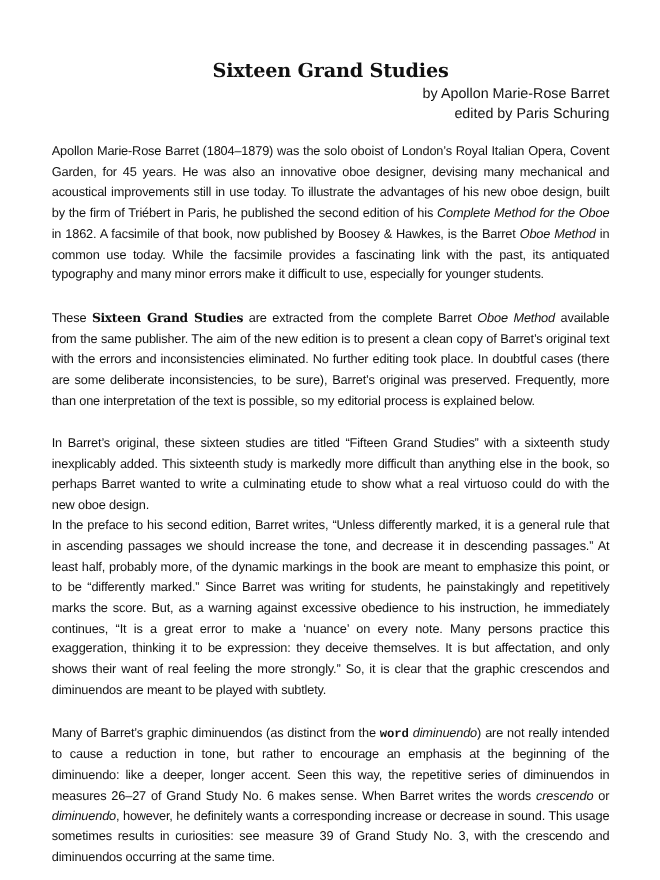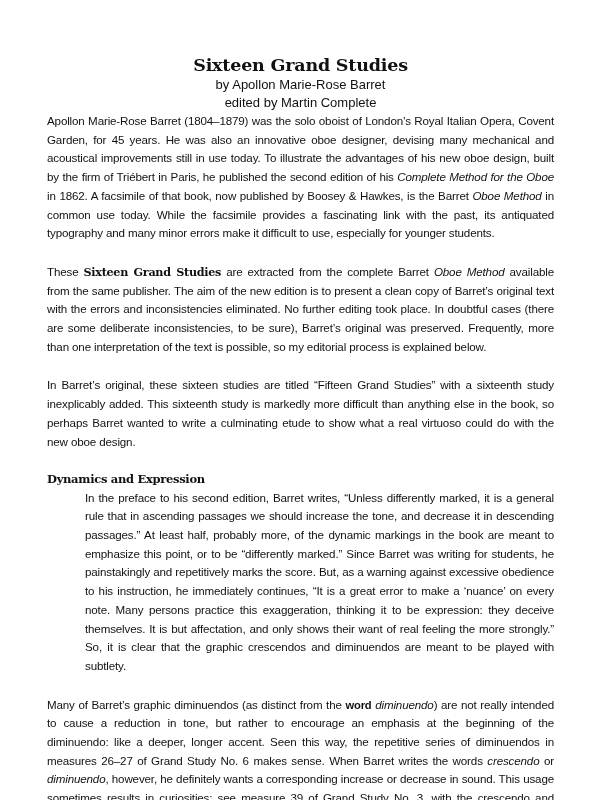--- a/index.html
+++ b/index.html
@@ -23,70 +23,69 @@
     .title {
       text-align: center;
       font-family: "DejaVu Serif", serif;
       font-weight: bold;
       font-size: 17.5px;
       line-height: 22px;
       margin: 0;
       letter-spacing: -0.2px;
     }
     .subtitle {
-      text-align: center;
+      text-align: right;
       font-family: "Liberation Sans", sans-serif;
       font-size: 13px;
       line-height: 18px;
       margin: 0;
     }
     .body-text {
       font-family: "Liberation Sans", sans-serif;
       font-size: 11.6px;
       line-height: 18.7px;
       text-align: justify;
       margin: 0;
       letter-spacing: -0.15px;
       word-spacing: 0px;
     }
-    .p1 { }
+    .p1 { margin-top: 17px; }
     .para-gap { margin-top: 20px; }
     .heading {
       font-family: "DejaVu Serif", serif;
       font-weight: bold;
       font-size: 11.5px;
       line-height: 18.7px;
       margin: 18.7px 0 0 0;
       letter-spacing: -0.3px;
     }
     .heading + .body-text { margin-top: 0; margin-left: 38px; }
     .b-serif {
       font-family: "DejaVu Serif", serif;
       font-weight: bold;
       font-size: 11.2px;
       letter-spacing: -0.3px;
     }
     b.word {
-      font-family: Liberation Sans, sans-serif;
+      font-family: Liberation Mono, monospace;
       font-size: 11.2px;
     }
     i { font-style: italic; }
   </style>
 </head>
 <body>
 
 <div class="page">
   <h1 class="title">Sixteen Grand Studies</h1>
   <p class="subtitle">by Apollon Marie-Rose Barret</p>
-  <p class="subtitle">edited by Martin Complete</p>
+  <p class="subtitle">edited by Paris Schuring</p>
 
   <p class="body-text p1"><span>Apollon Marie-Rose Barret (1804–1879) was the solo oboist of London’s Royal Italian Opera, Covent Garden, for 45 years. He was also an innovative oboe designer, devising many mechanical and acoustical improvements still in use today. To illustrate the advantages of his new oboe design, built by the firm of Triébert in Paris, he published the second edition of his </span><i>Complete Method for the Oboe</i><span> in 1862. A facsimile of that book, now published by Boosey &amp; Hawkes, is the Barret </span><i>Oboe Method</i><span> in common use today. While the facsimile provides a fascinating link with the past, its antiquated typography and many minor errors make it difficult to use, especially for younger students.</span></p>
 
   <p class="body-text para-gap"><span>These </span><b class="b-serif">Sixteen Grand Studies</b><span> are extracted from the complete Barret </span><i>Oboe Method</i><span> available from the same publisher. The aim of the new edition is to present a clean copy of Barret’s original text with the errors and inconsistencies eliminated. No further editing took place. In doubtful cases (there are some deliberate inconsistencies, to be sure), Barret’s original was preserved. Frequently, more than one interpretation of the text is possible, so my editorial process is explained below.</span></p>
 
   <p class="body-text para-gap">In Barret’s original, these sixteen studies are titled “Fifteen Grand Studies” with a sixteenth study inexplicably added. This sixteenth study is markedly more difficult than anything else in the book, so perhaps Barret wanted to write a culminating etude to show what a real virtuoso could do with the new oboe design.</p>
 
-  <h2 class="heading">Dynamics and Expression</h2>
   <p class="body-text">In the preface to his second edition, Barret writes, “Unless differently marked, it is a general rule that in ascending passages we should increase the tone, and decrease it in descending passages.” At least half, probably more, of the dynamic markings in the book are meant to emphasize this point, or to be “differently marked.” Since Barret was writing for students, he painstakingly and repetitively marks the score. But, as a warning against excessive obedience to his instruction, he immediately continues, “It is a great error to make a ‘nuance’ on every note. Many persons practice this exaggeration, thinking it to be expression: they deceive themselves. It is but affectation, and only shows their want of real feeling the more strongly.” So, it is clear that the graphic crescendos and diminuendos are meant to be played with subtlety.</p>
 
   <p class="body-text para-gap"><span>Many of Barret’s graphic diminuendos (as distinct from the </span><b class="word">word</b><span> </span><i>diminuendo</i><span>) are not really intended to cause a reduction in tone, but rather to encourage an emphasis at the beginning of the diminuendo: like a deeper, longer accent. Seen this way, the repetitive series of diminuendos in measures 26–27 of Grand Study No. 6 makes sense. When Barret writes the words </span><i>crescendo</i><span> or </span><i>diminuendo</i><span>, however, he definitely wants a corresponding increase or decrease in sound. This usage sometimes results in curiosities: see measure 39 of Grand Study No. 3, with the crescendo and diminuendos occurring at the same time.</span></p>
 
 </div>
 
 </body></html>

